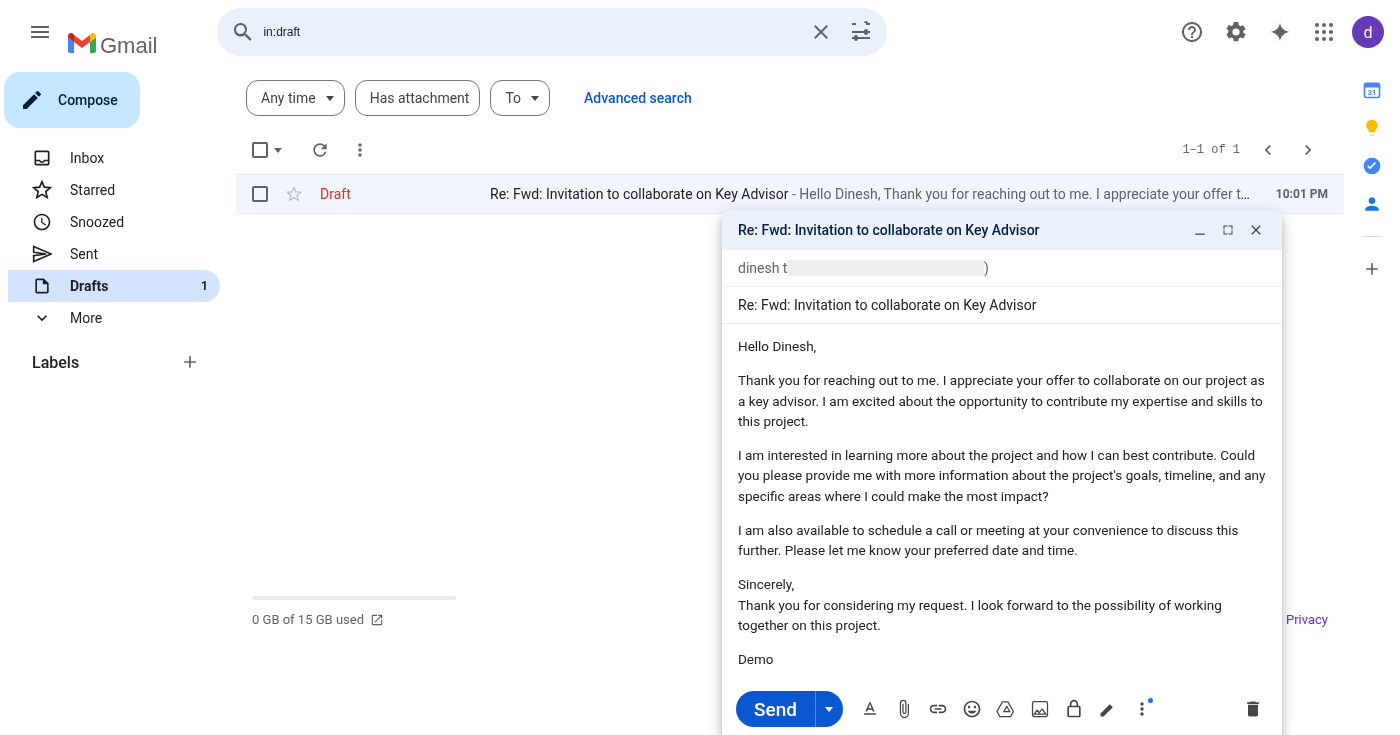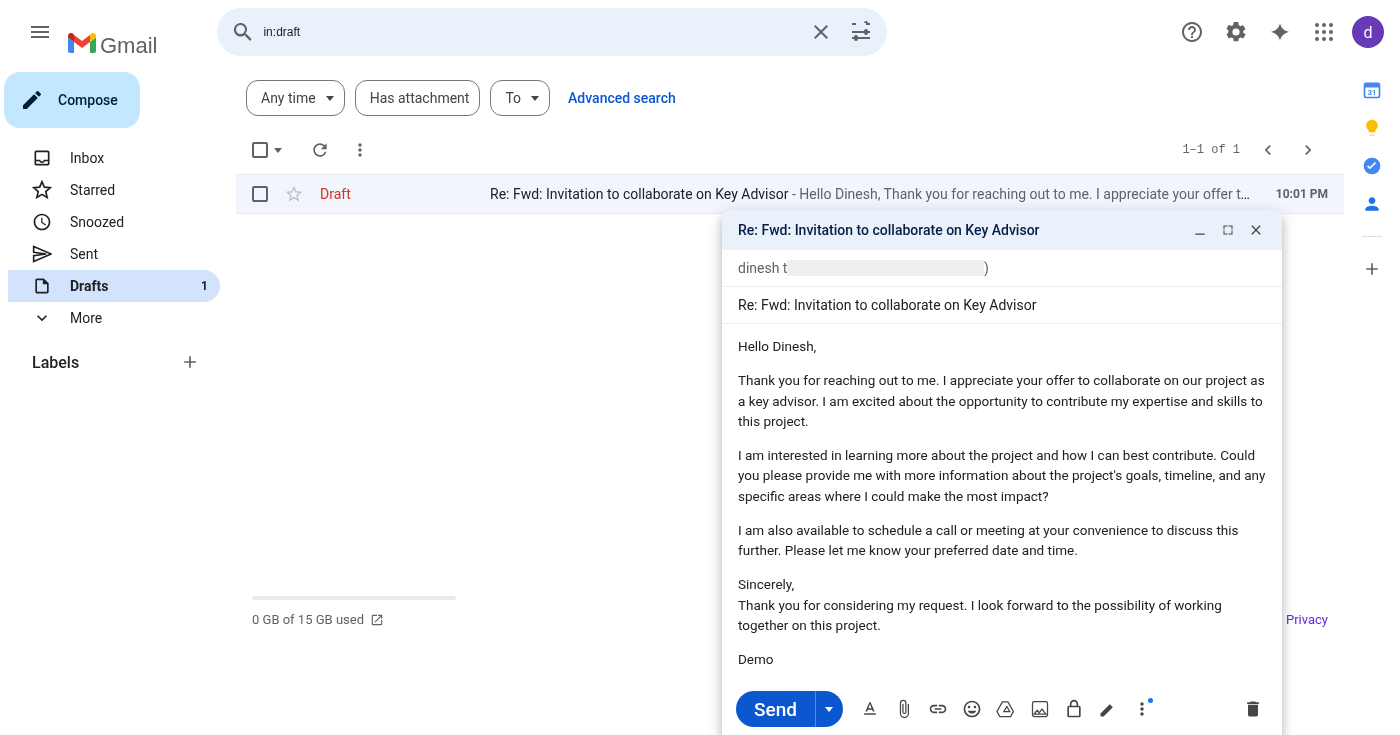--- a/index.html
+++ b/index.html
@@ -31,21 +31,21 @@
   .nav-count { margin-left:auto; font-size:12px;}
   .labels-header { display:flex; align-items:center; justify-content:space-between; padding: 0 20px 0 24px; margin-top:18px; margin-right:16px;}
   .labels-header span { font-size:16px; font-weight:500; }
   .labels-add { color:#5f6368; cursor:pointer;}
   
   
   .main { flex:1; background:#fff; border-radius: 16px 0 0 0; position:relative; padding-top:6px; }
   .filter-row { display:flex; align-items:center; gap:10px; padding: 10px 10px 10px 10px; }
   .chip { display:flex; align-items:center; gap:10px; border:1px solid #747775; border-radius:12px; height:36px; padding: 0 10px 0 14px; font-size:14px; color:#444; cursor:pointer; background:#fff;}
   .chip .chev { color:#444; }
-  .adv-search { color:#0b57d0; font-size:14px; margin-left:8px; cursor:pointer; font-weight:500;}
+  .adv-search { color:#0b57d0; font-size:14px; margin-left:24px; cursor:pointer; font-weight:500;}
   
   
   .list-toolbar { display:flex; align-items:center; height:48px; padding: 0 16px; font-family: Liberation Mono, monospace; }
   .checkbox-wrap { display:flex; align-items:center; gap:2px; color:#5f6368;}
   .checkbox { width:16px; height:16px; border:2px solid #5f6368; border-radius:2px; }
   .tb-icon { width:40px; height:40px; display:flex; align-items:center; justify-content:center; color:#5f6368; cursor:pointer;}
   .tb-spacer { flex:1; }
   .pagination { font-size:12px; color:#5f6368; margin-right:8px;}
   
   

